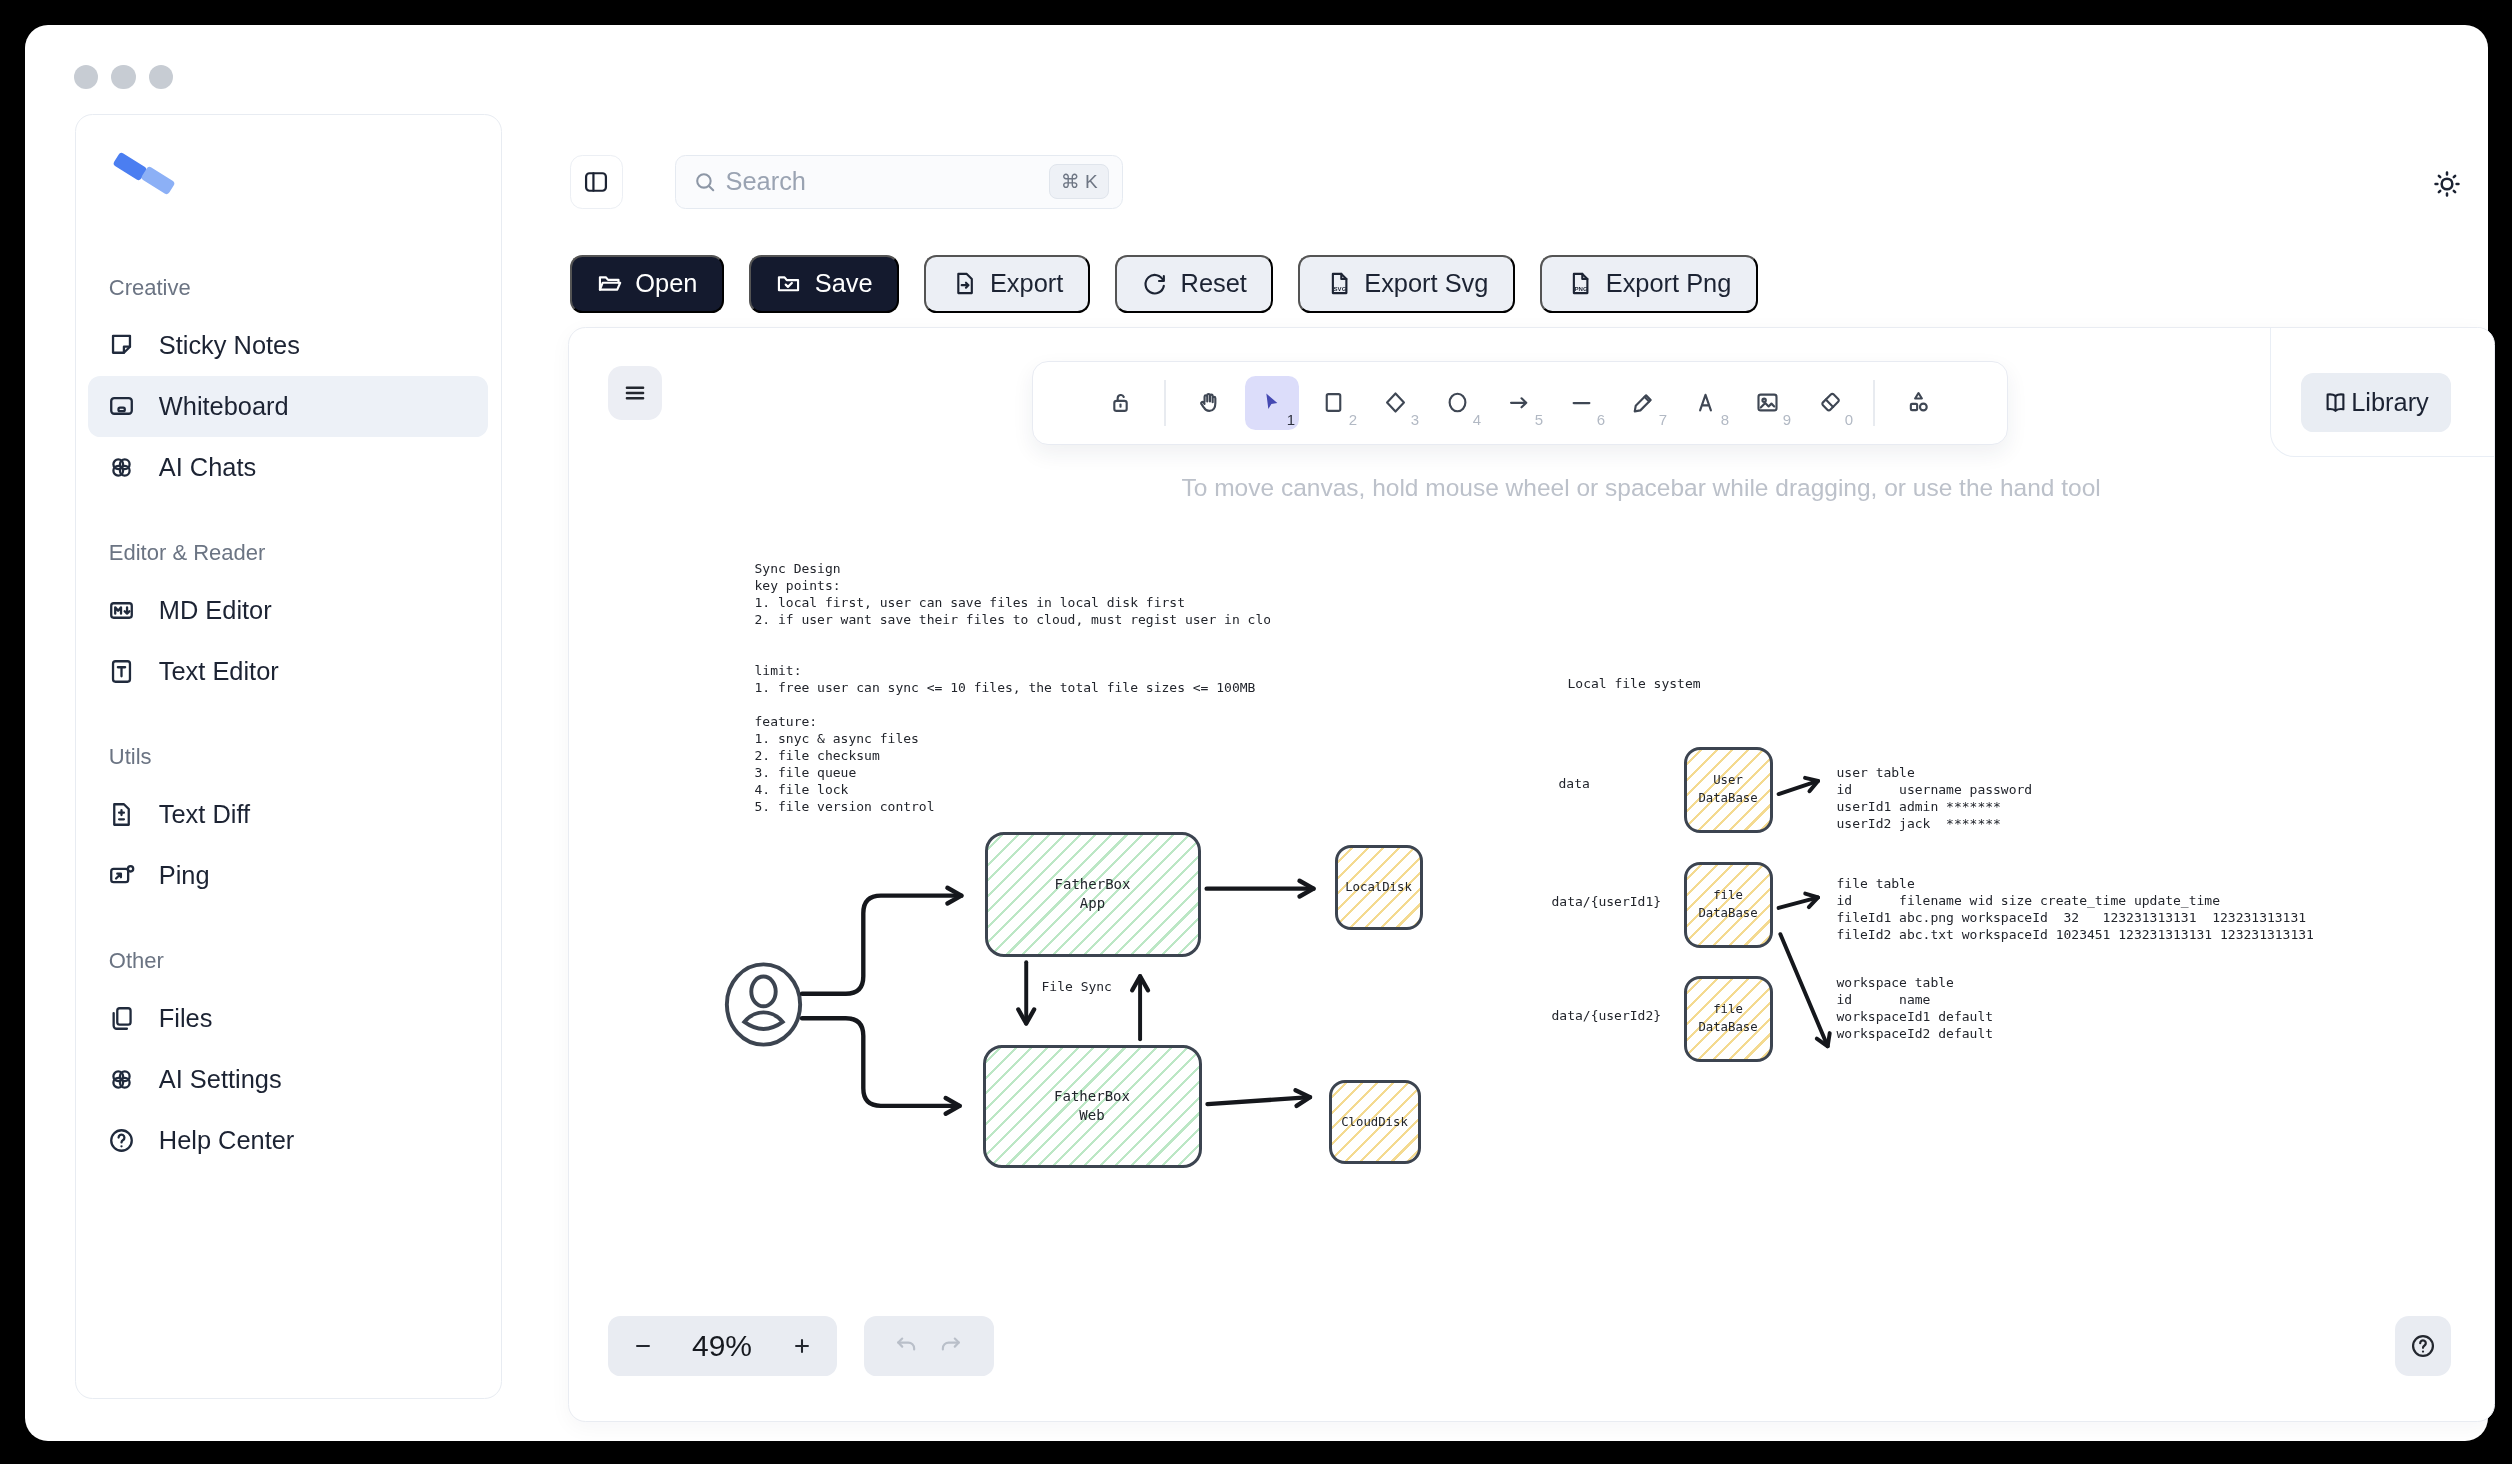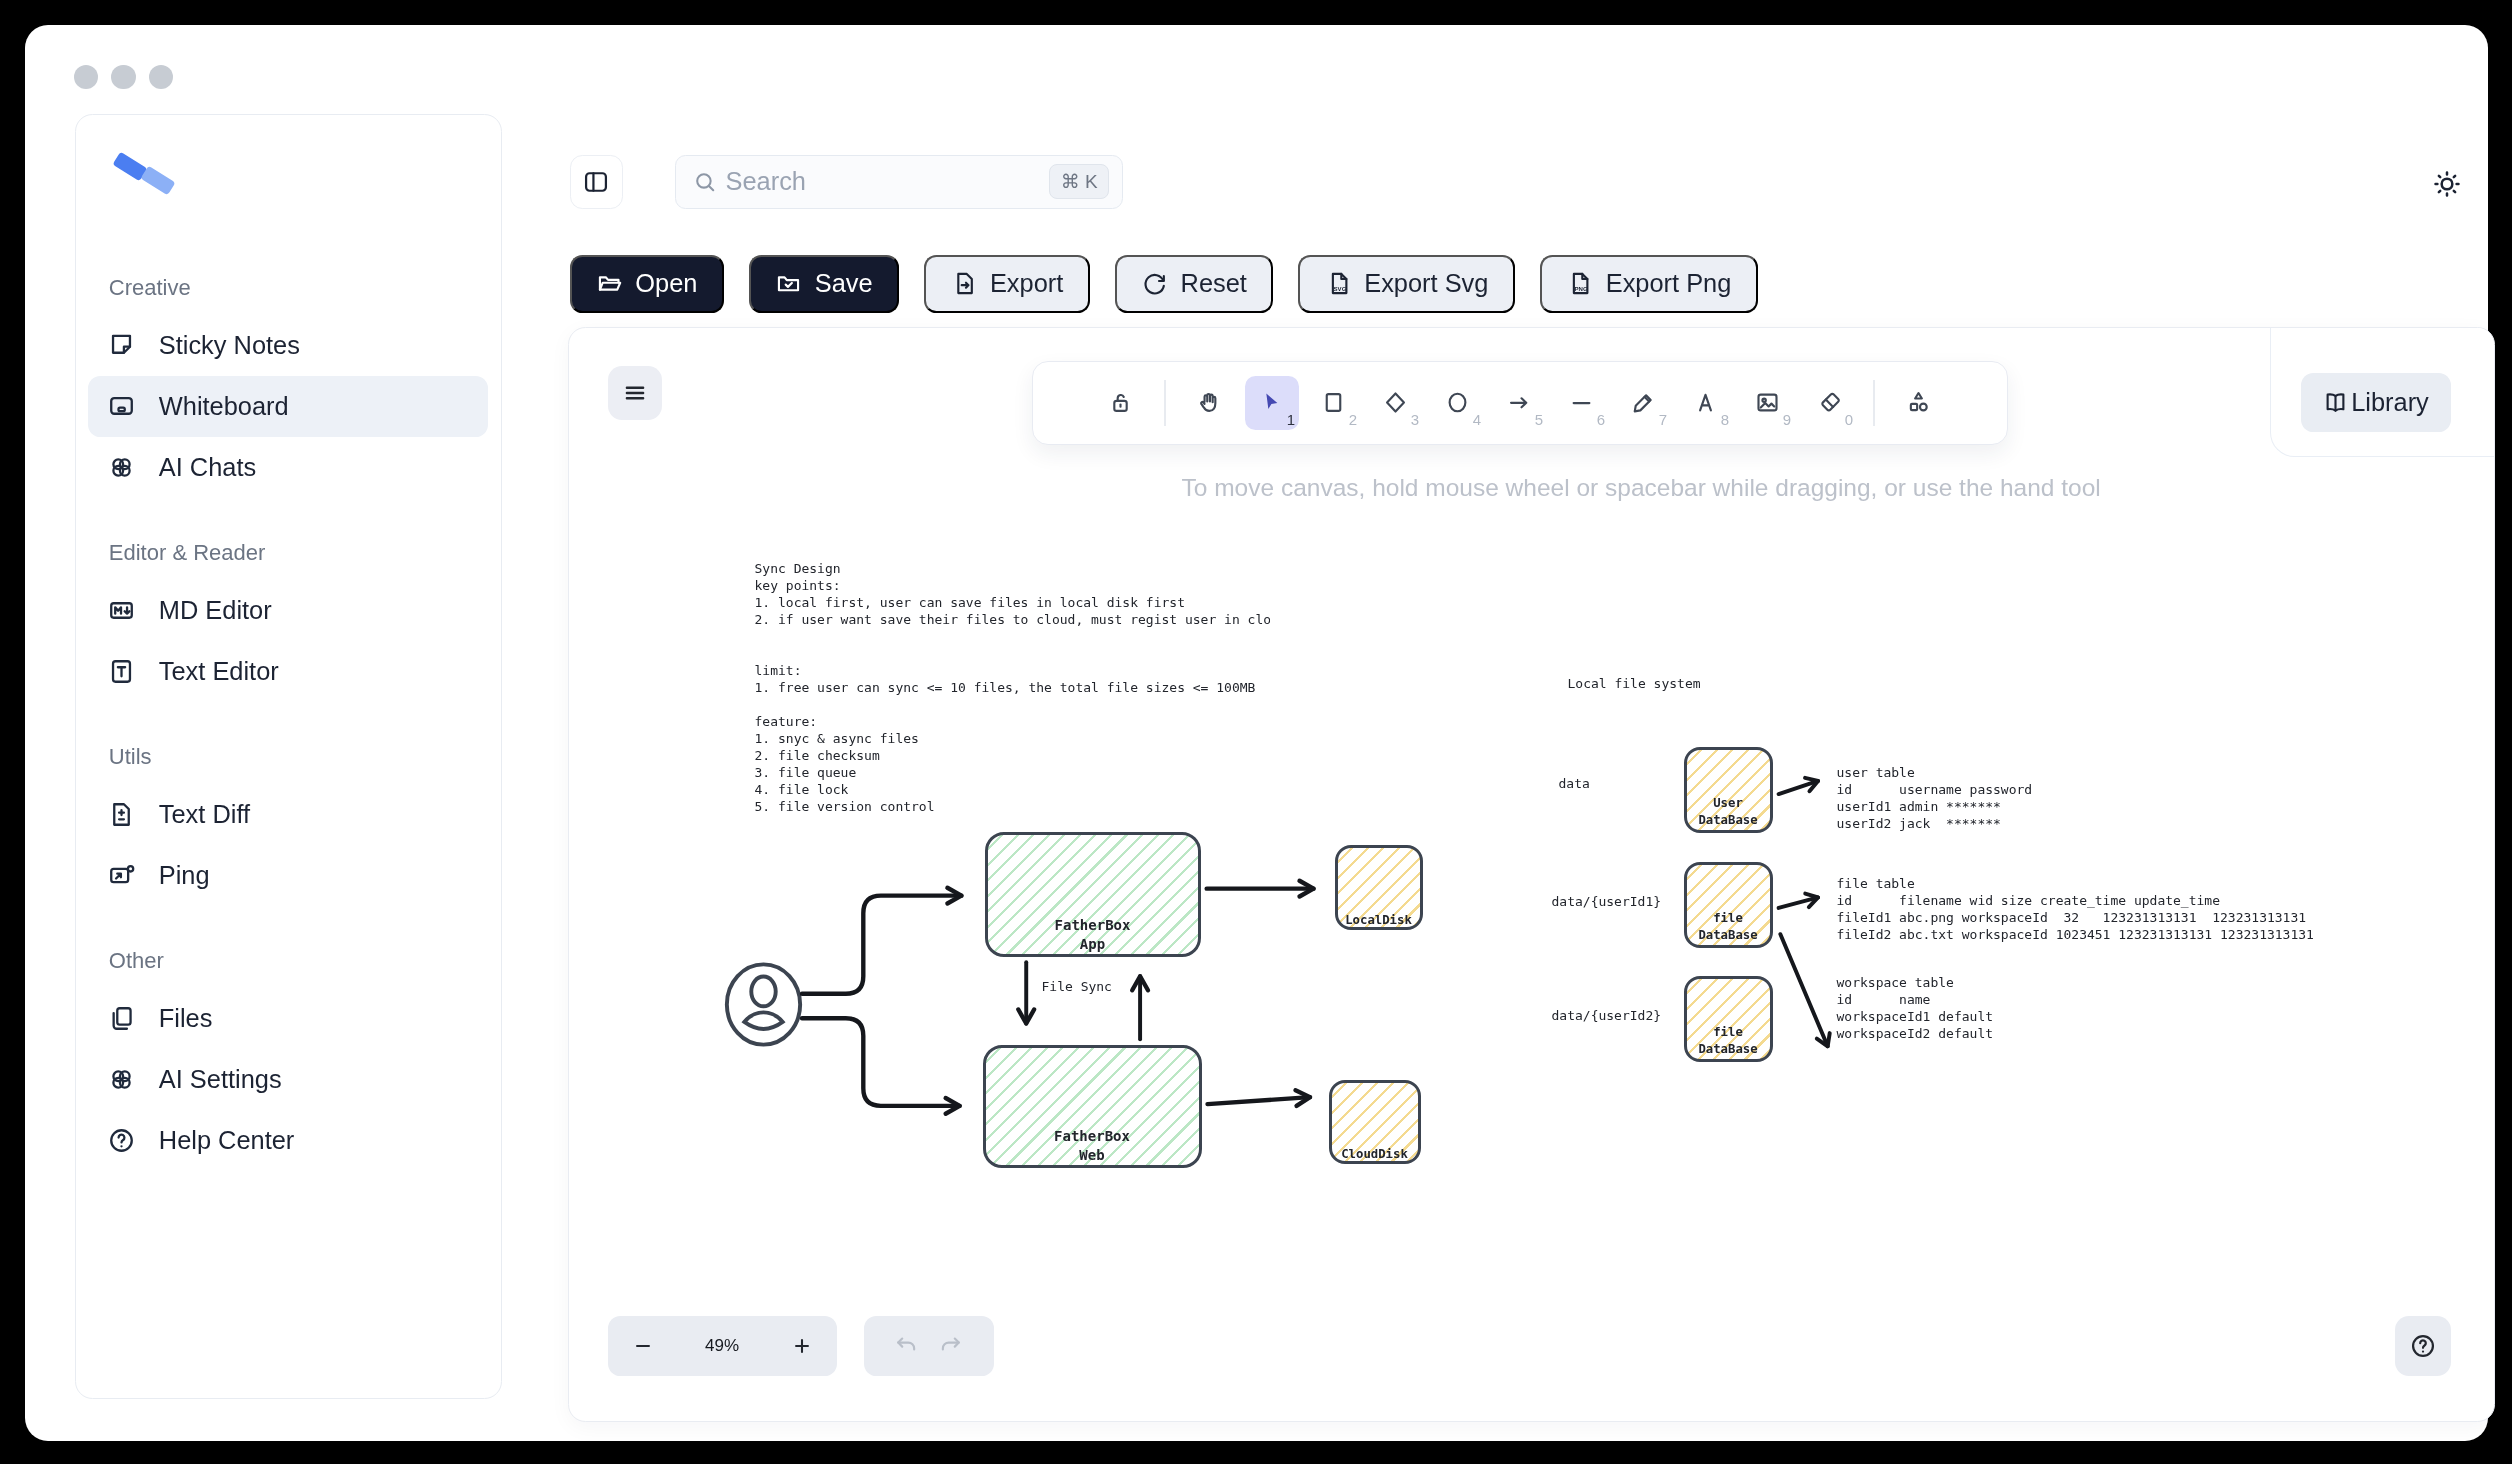--- a/index.html
+++ b/index.html
@@ -69,36 +69,36 @@
   .tdiv { width:1.8px; height:46px; background:#e8ebf0; margin:0 8.8px; }
   .lib-btn { position:absolute; left:1732px; top:45px; width:150px; height:59px; background:#e9edf3; border-radius:12.3px;
              display:flex; align-items:center; justify-content:center; gap:2px; font-size:25.4px; color:#1c2333; font-weight:500; }
   .lib-btn svg { width:27px; height:27px; }
   .hint { position:absolute; left:613px; top:146px; font-size:24.5px; color:#bcc1ca; white-space:nowrap; }
 
   
   .mono, .pre { font-family:"DejaVu Sans Mono", monospace; color:#22252c; }
   .pre { position:absolute; white-space:pre; font-size:13px; line-height:17px; }
   .note { width:515px; overflow:hidden; }
-  .shape { position:absolute; border:3.5px solid #3c4450; display:flex; align-items:flex-end; justify-content:center;
-           text-align:center; white-space:pre;font-weight:bold; }
+  .shape { position:absolute; border:3.5px solid #3c4450; display:flex; align-items:center; justify-content:center;
+           text-align:center; white-space:pre; }
   .hatch-g { background:repeating-linear-gradient(135deg,#fff 0 8.8px,#bce7c5 8.8px 11px); }
   .hatch-y { background:repeating-linear-gradient(135deg,#fff 0 8.8px,#f4da90 8.8px 11px); }
   .bigbox { border-radius:19px; font-size:14px; line-height:19px; }
   .smallbox { border-radius:16px; font-size:13px; }
   .dbbox { border-radius:16px; font-size:12.3px; line-height:17.5px; }
   .arrows { position:absolute; left:0; top:0; pointer-events:none; }
   .person { position:absolute; left:154px; top:632px; }
 
   
   .zoombar { position:absolute; left:39px; top:988px; height:60px; background:#e9ecf2; border-radius:12.3px;
              display:flex; align-items:center; padding:0 7px; }
   .zoombar .zbtn { width:56px; height:53px; display:flex; align-items:center; justify-content:center; color:#23272f; }
   .zoombar .zbtn svg { width:26px; height:26px; }
-  .zoom-val { width:103px; text-align:center; font-size:17px; color:#16191f; }
+  .zoom-val { width:103px; text-align:center; font-size:30px; color:#16191f; }
   .histbar { position:absolute; left:295px; top:988px; width:130px; height:60px; background:#e9ecf2; border-radius:12.3px;
              display:flex; align-items:center; justify-content:center; gap:17.5px; color:#b9bfc9; }
   .histbar svg { width:27px; height:27px; }
   .help-btn { position:absolute; left:1826px; top:988px; width:56px; height:60px; background:#e9ecf2; border-radius:14px;
               display:flex; align-items:center; justify-content:center; color:#23272f; }
   .help-btn svg { width:28px; height:28px; }
 </style>
 </head>
 <body>
 

